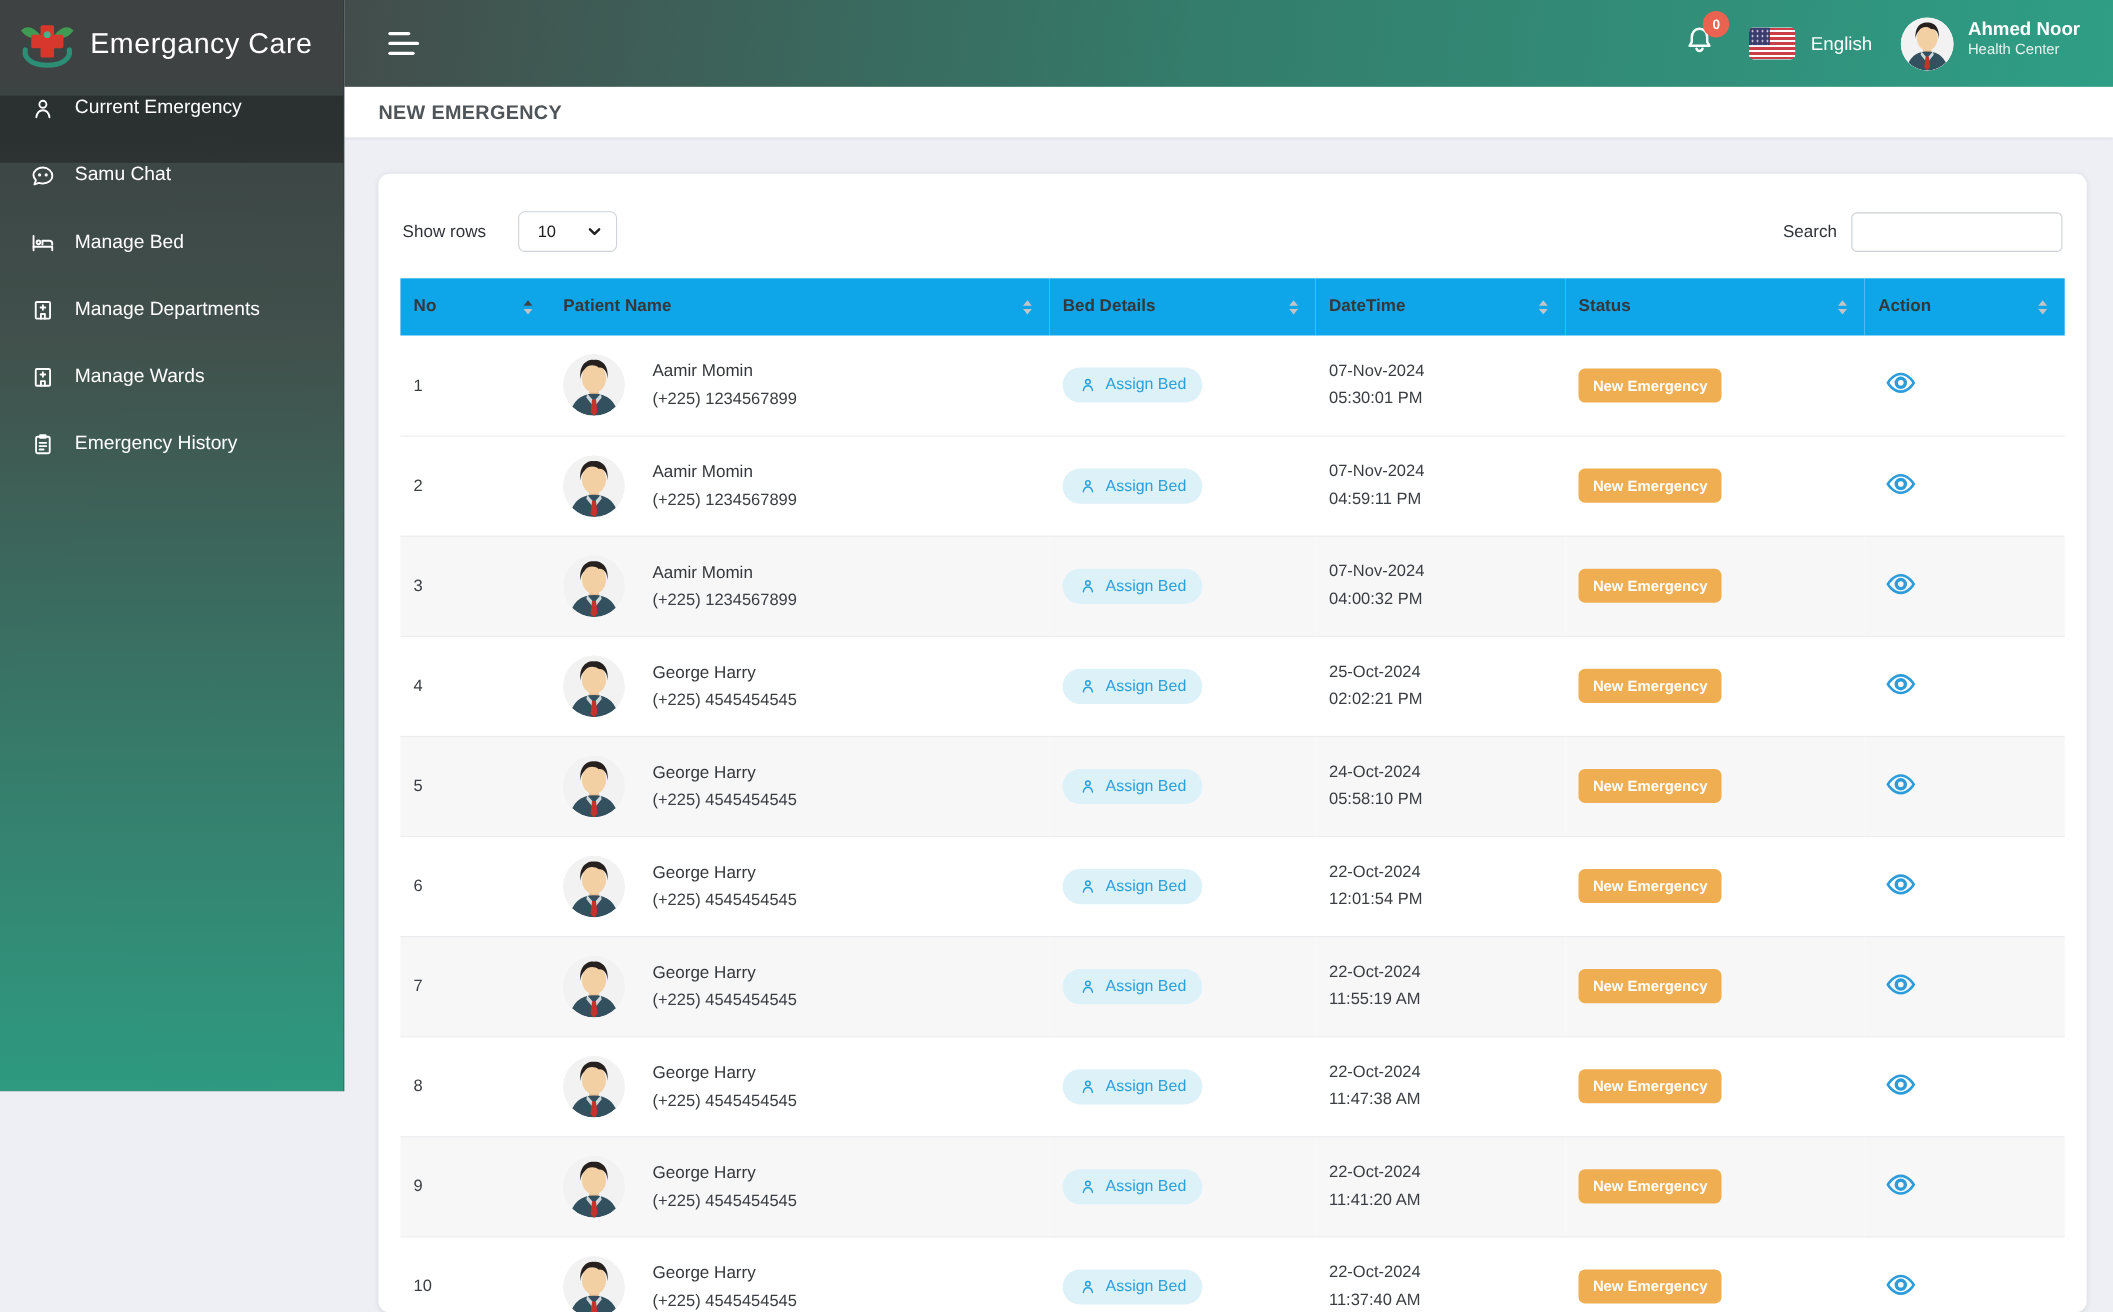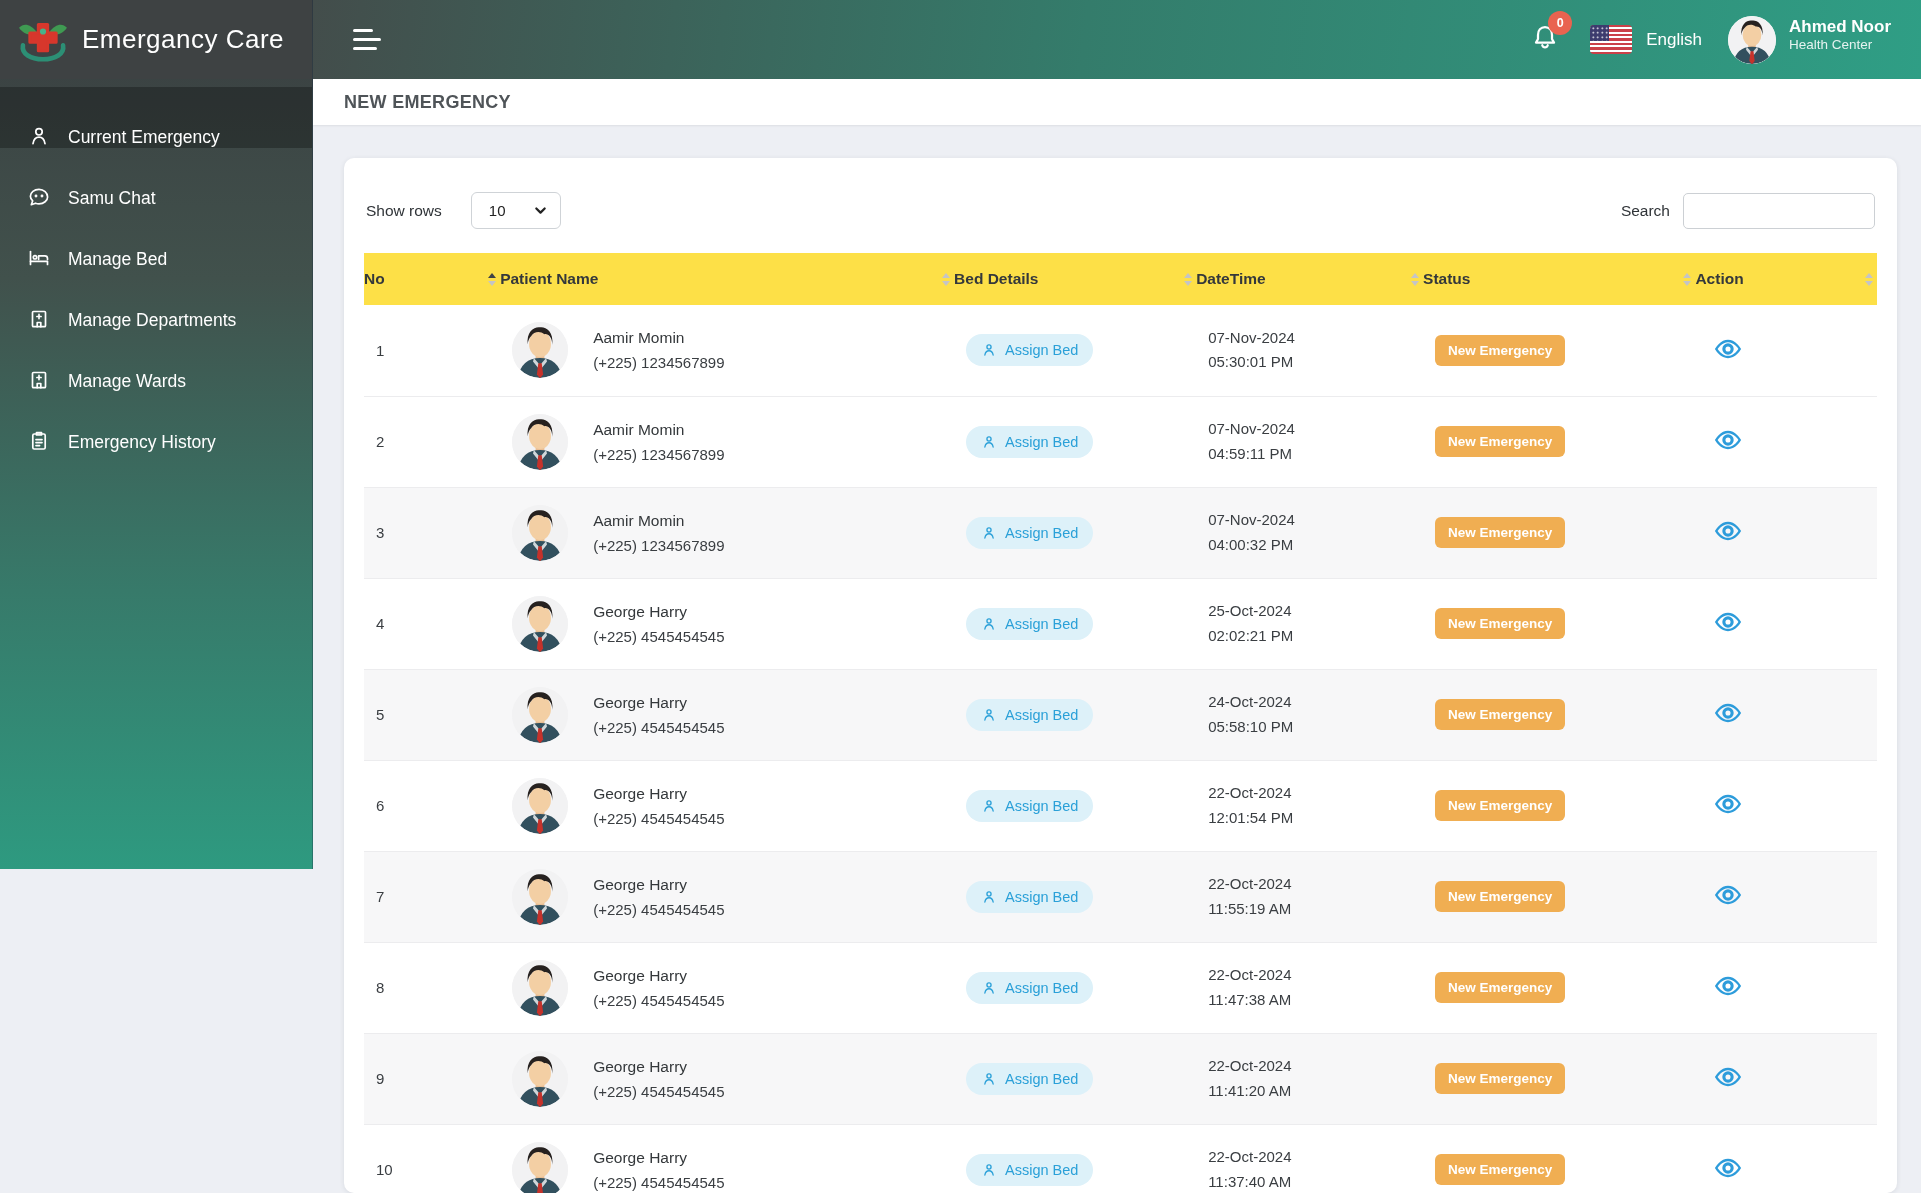--- a/index.html
+++ b/index.html
@@ -5,28 +5,28 @@
   * { box-sizing: border-box; }
   html,body { margin:0; padding:0; }
   body {
     width:1921px; height:1193px; overflow:hidden;
     font-family:"Liberation Sans", sans-serif;
     background:#edeff4; color:#3a3e42;
   }
 
   
   .sidebar {
-    position:fixed; left:0; top:0; width:313px; height:869px; z-index:10;
+    position:fixed; left:0; top:0; width:313px; height:992px; z-index:10;
     background:linear-gradient(180deg,#393e40 0%,#41514c 32%,#377a6a 68%,#2e9a80 100%);
     border-right:1px solid rgba(30,50,70,.35);
   }
   .logo-block { height:79px; background:#3e4243; display:flex; align-items:center; padding:0 16px; gap:12px; }
   .logo-title { color:#fff; font-size:26px; letter-spacing:.5px; white-space:nowrap; }
   .side-nav { padding-top:8px; }
-  .side-item { display:flex; align-items:flex-end; gap:17px; height:61px; padding:0 27px; color:#fff; font-size:17.5px; cursor:pointer; }
+  .side-item { display:flex; align-items:flex-start; gap:17px; height:61px; padding:0 27px; color:#fff; font-size:17.5px; cursor:pointer; }
   .side-item.active { background:rgba(0,0,0,.28); }
   .side-icon { width:24px; height:24px; display:inline-flex; }
   .side-icon svg { width:24px; height:24px; stroke:#fff; fill:none; stroke-width:1.7; stroke-linecap:round; stroke-linejoin:round; }
 
   
   .main { margin-left:313px; }
   .topbar {
     height:79px; display:flex; align-items:center; padding:0 30px 0 34px;
     background:linear-gradient(97deg,#434d4b 0%,#347c6b 48%,#2f9e85 100%);
   }
@@ -65,21 +65,21 @@
   .show-rows { display:flex; align-items:center; gap:29px; font-size:15.5px; color:#2f3337; }
   .rows-select { width:90px; height:37px; border:1px solid #cfd3d7; border-radius:6px; background:#fff;
     display:flex; align-items:center; justify-content:space-between; padding:0 13px 0 17px; font-size:15px; color:#222; cursor:pointer; }
   .chev { width:13px; height:13px; stroke:#222; stroke-width:2.4; fill:none; stroke-linecap:round; stroke-linejoin:round; }
   .search-wrap { margin-left:auto; display:flex; align-items:center; gap:13px; font-size:15.5px; color:#2f3337; }
   .search-input { width:192px; height:36px; border:1px solid #ccd0d4; border-radius:5px; outline:none; padding:0 10px;
     font-family:inherit; font-size:15px; }
 
   
   table { width:100%; border-collapse:collapse; table-layout:fixed; }
-  thead th { background:#fde047; height:52px; text-align:right; font-size:15.5px; color:#34383b; padding:0 0; cursor:pointer; }
+  thead th { background:#0ea5e9; height:52px; text-align:right; font-size:15.5px; color:#34383b; padding:0 12px; cursor:pointer; }
   .th-inner { display:flex; align-items:center; justify-content:space-between; padding-right:4px; }
   .sort { display:flex; flex-direction:column; align-items:center; gap:3px; }
   .arr { width:0; height:0; border-left:4.5px solid transparent; border-right:4.5px solid transparent; }
   .arr.up { border-bottom:5.5px solid #c4c4c6; }
   .arr.down { border-top:5.5px solid #c4c4c6; }
   .arr.up.active { border-bottom-color:#3f4346; }
   tbody td { height:91px; border-bottom:1px solid #ececee; padding:0 12px; font-size:15px; color:#3a3e42; vertical-align:middle; }
   tbody tr:nth-child(odd):not(:first-child) { background:#f7f7f8; }
 
   .patient { display:flex; align-items:center; gap:25px; }

